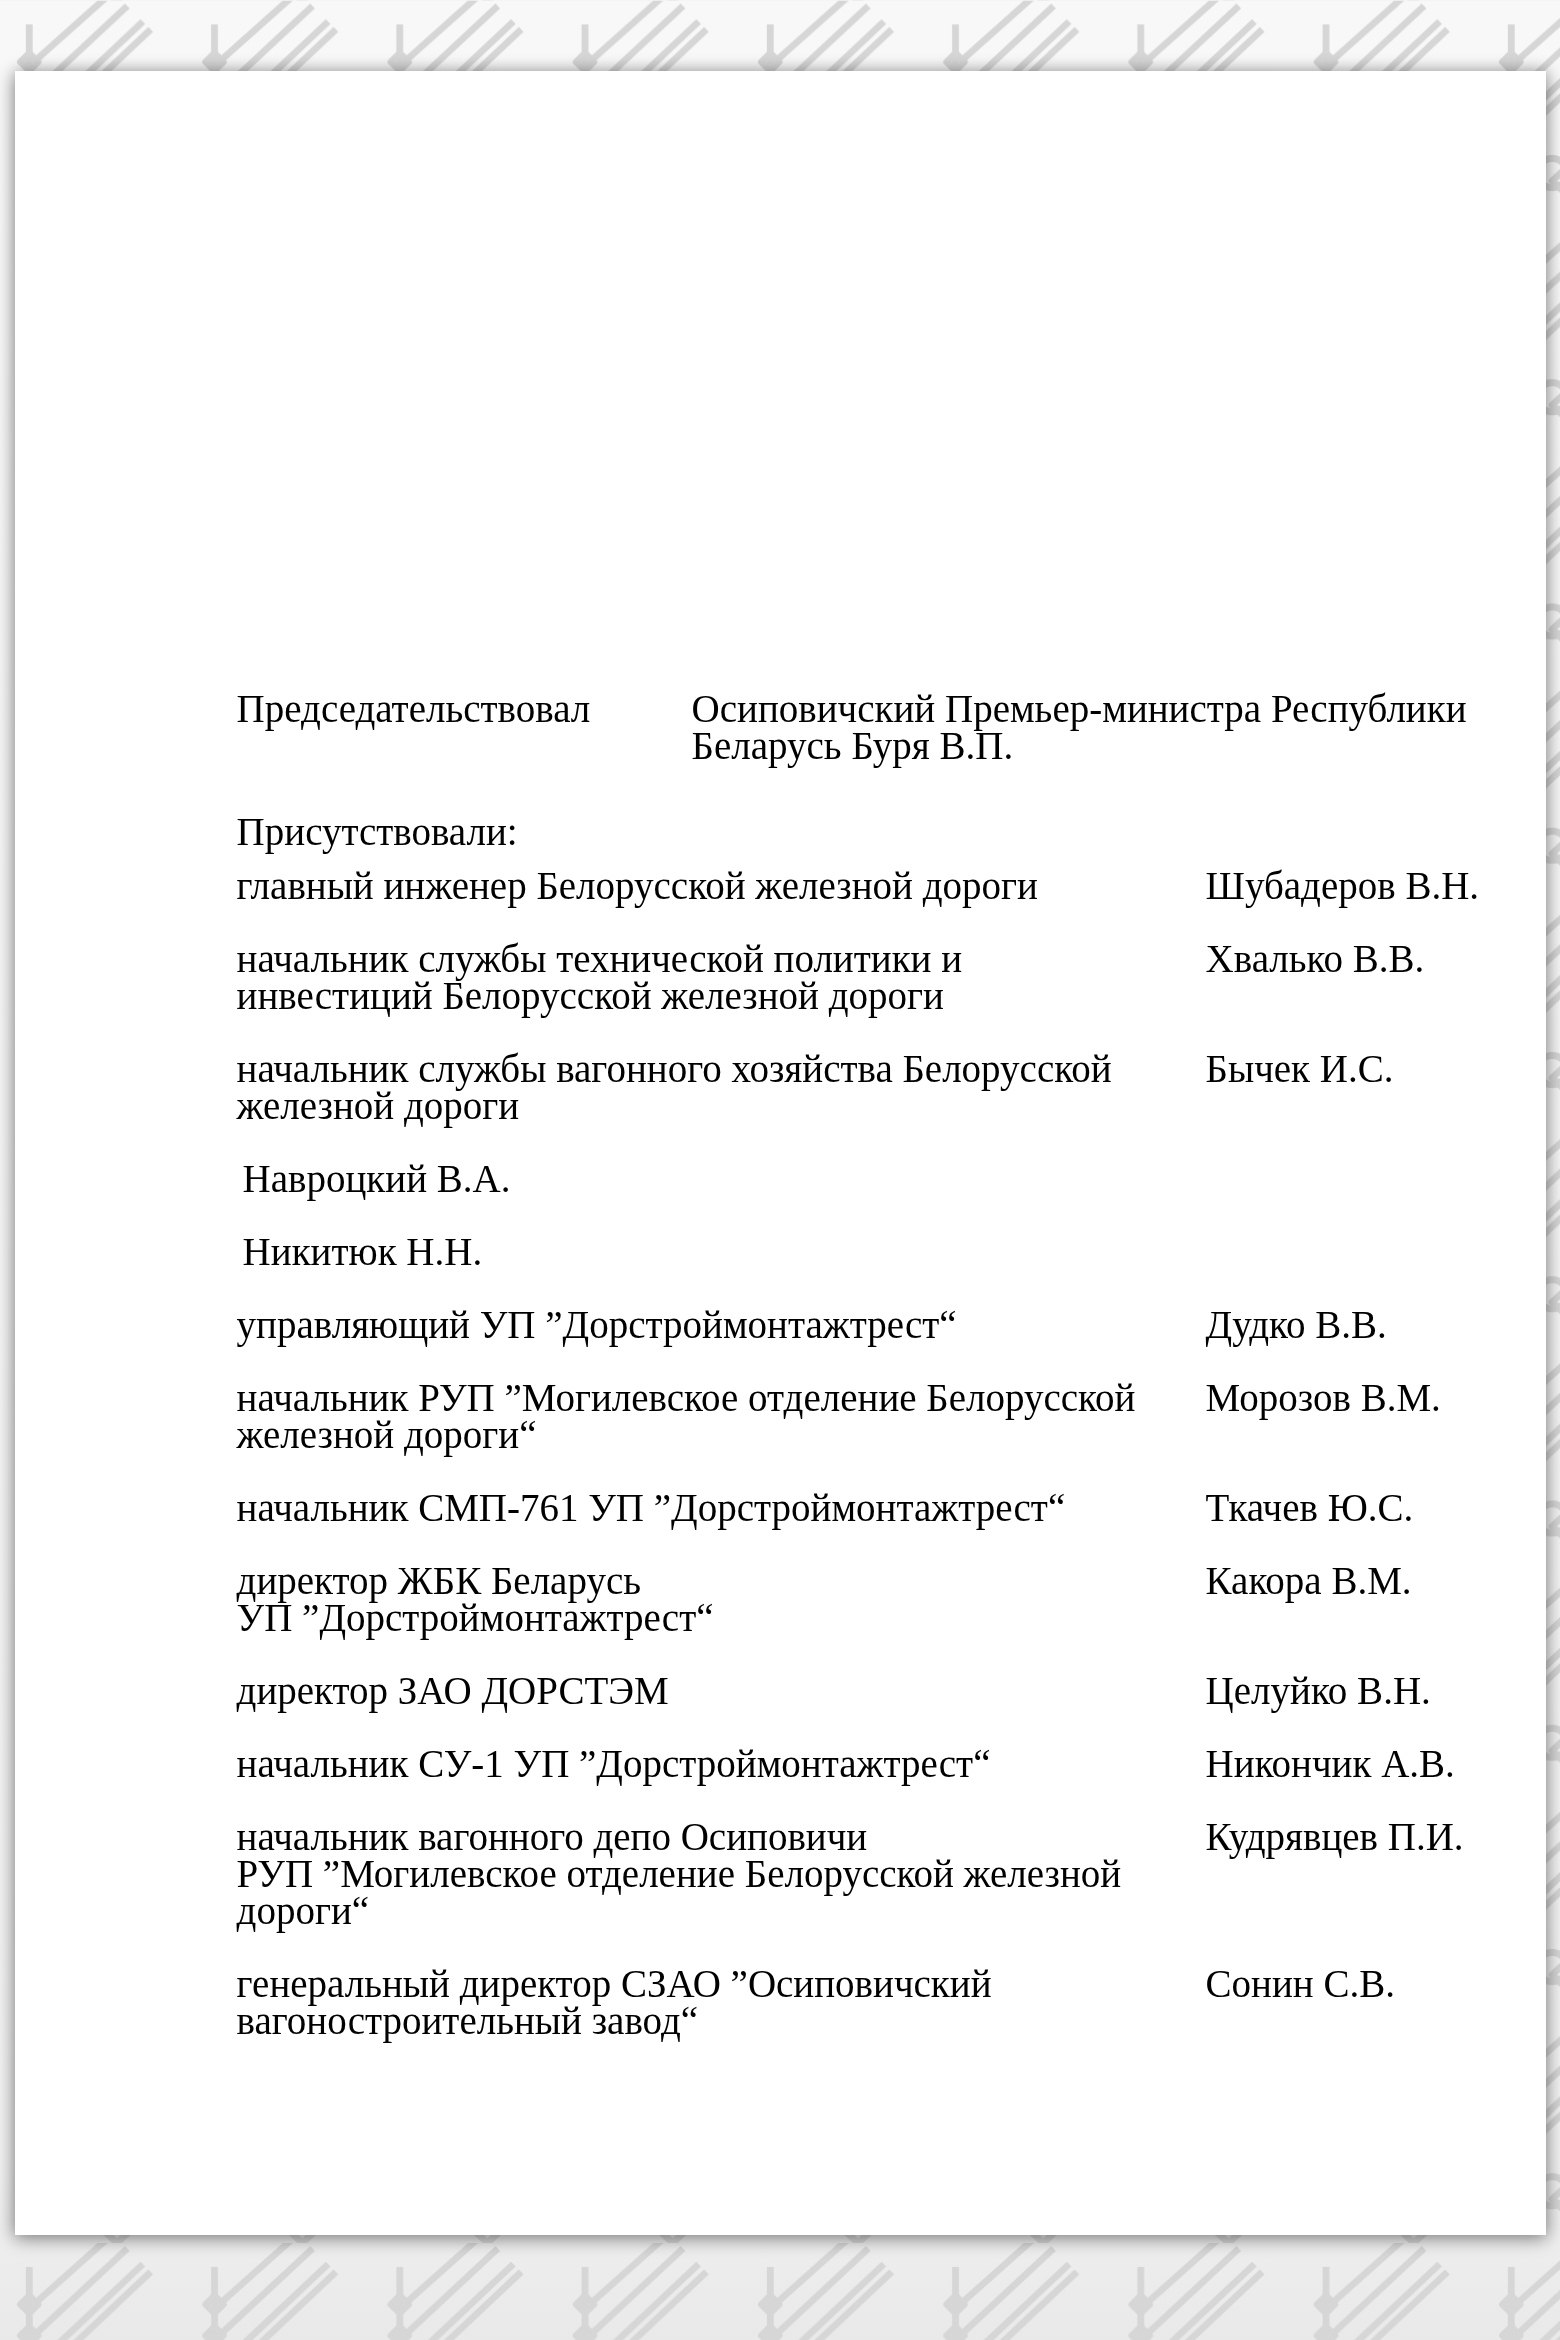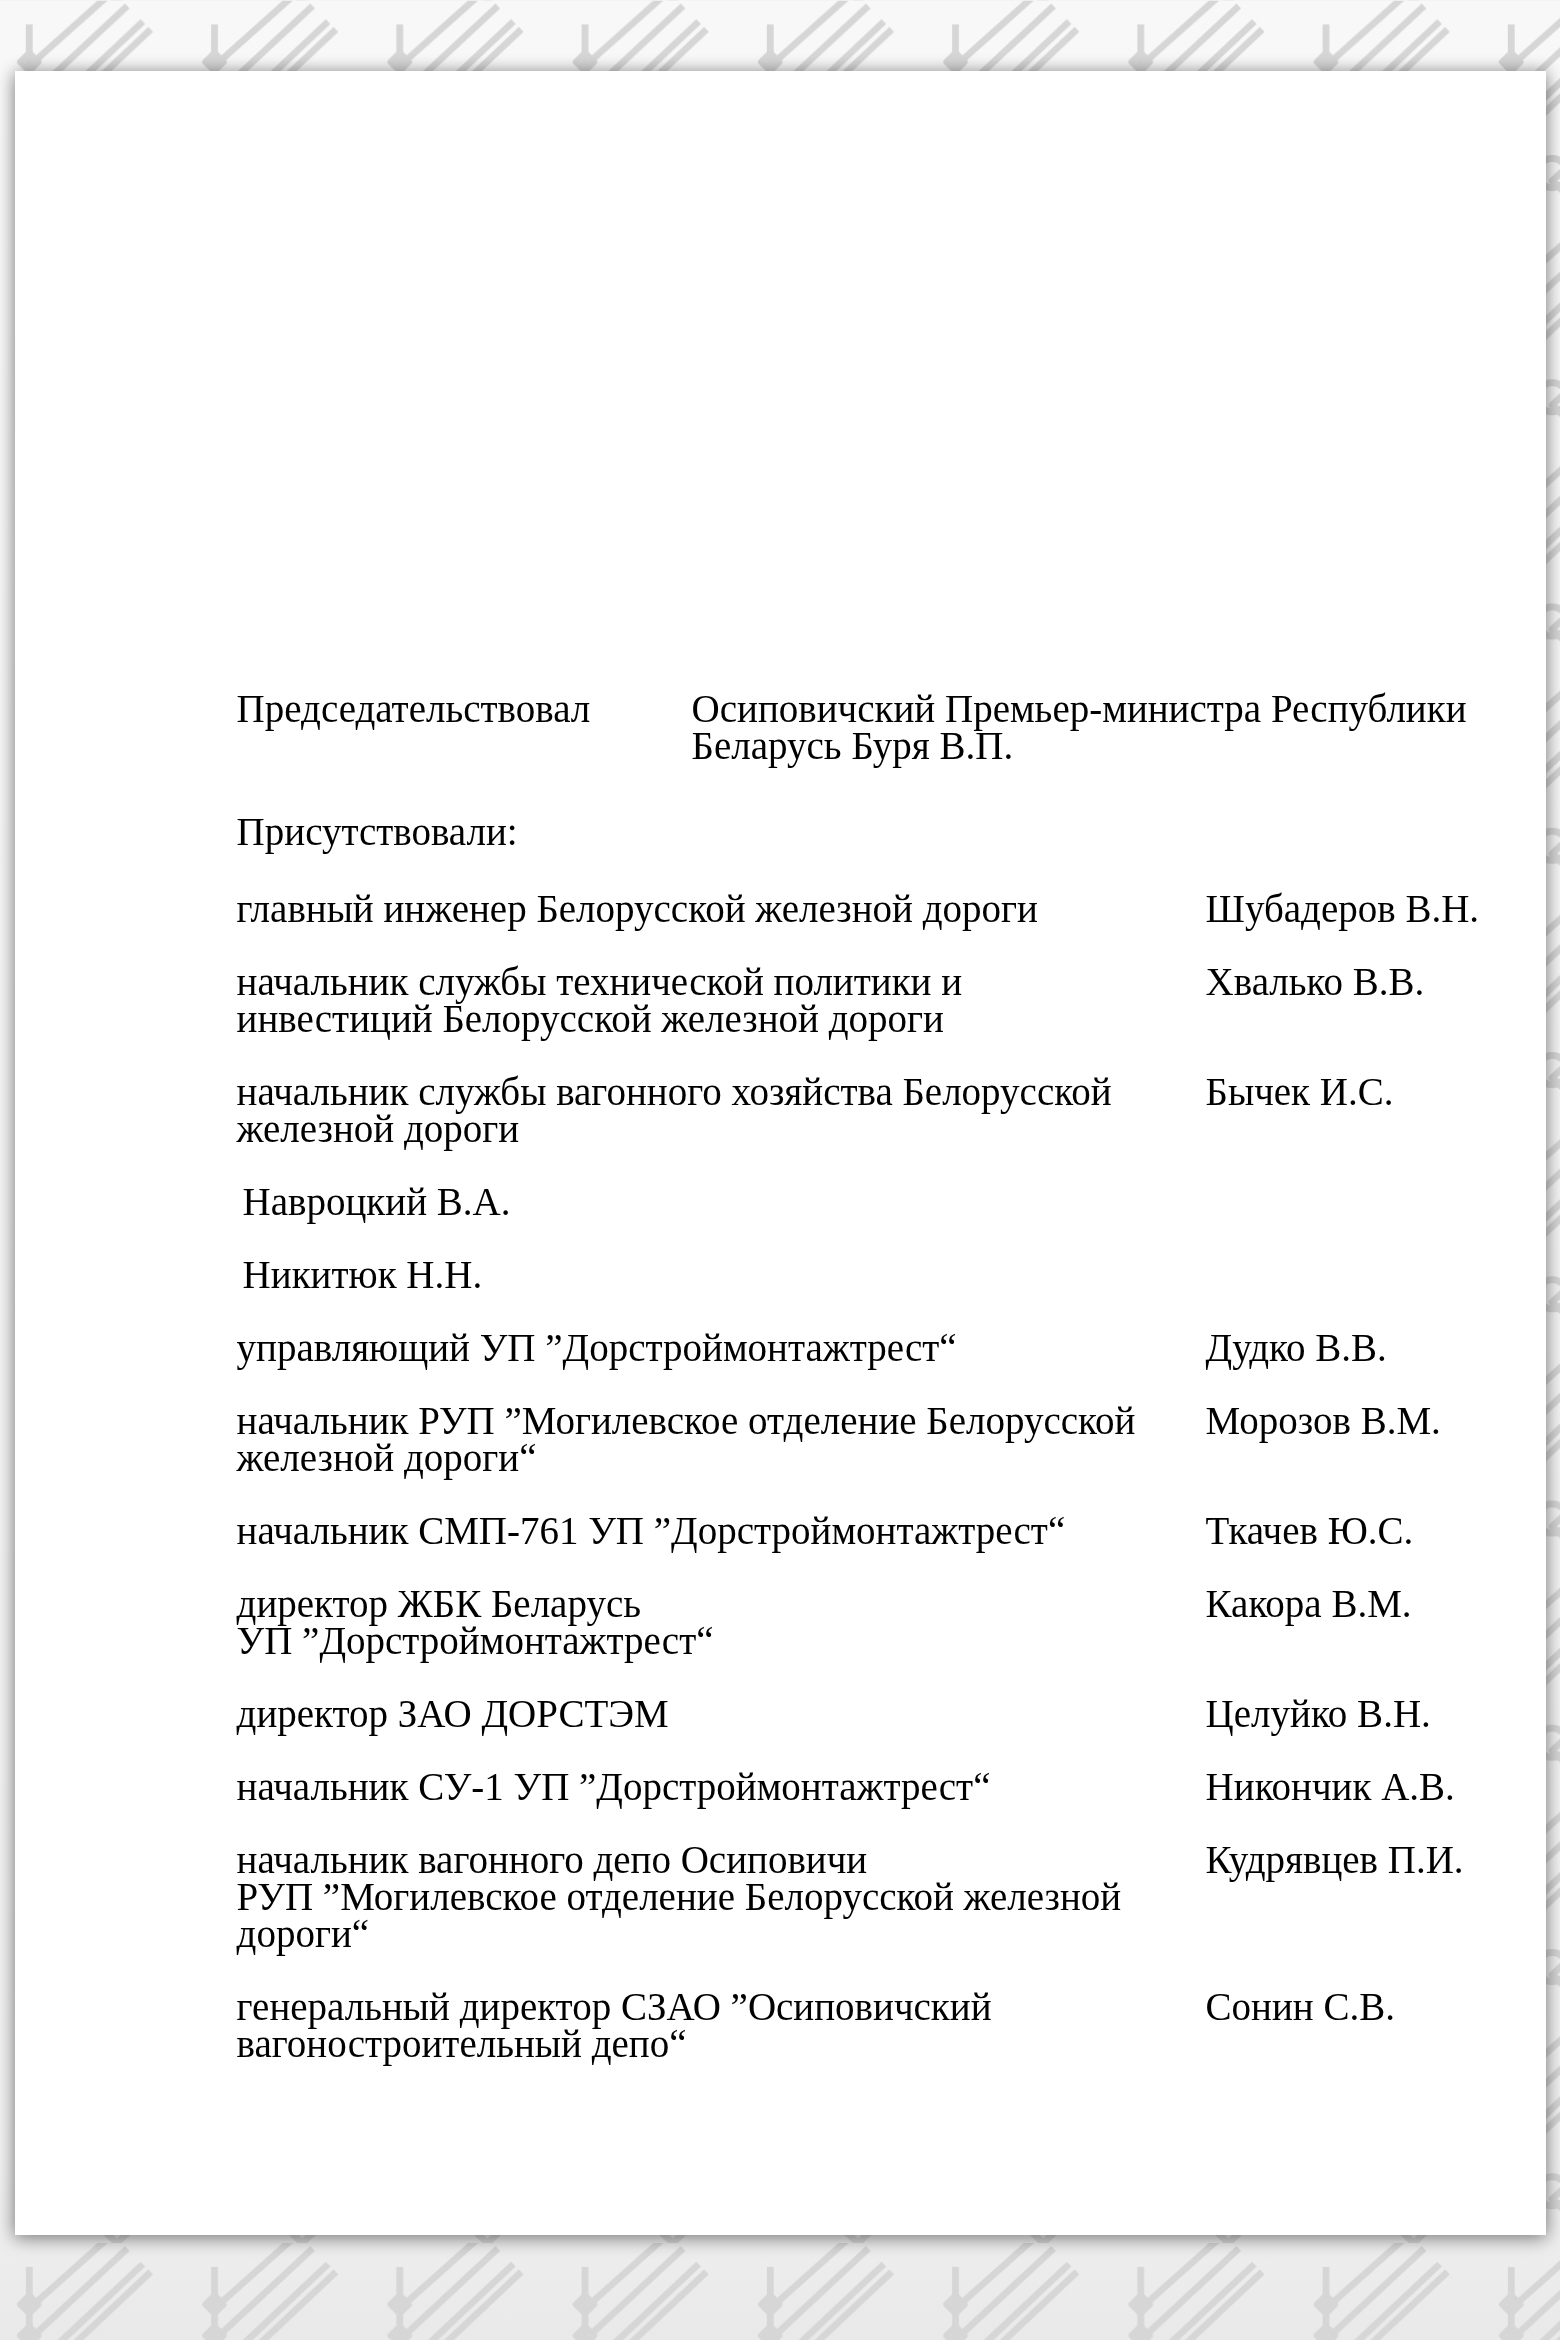--- a/index.html
+++ b/index.html
@@ -34,21 +34,21 @@
     right: 27px;
     color: #000000;
     font-size: 39px;
     line-height: 37px;
   }
   .row { display: grid; }
   .row-chair {
     grid-template-columns: 455px 1fr;
     margin-bottom: 49px;
   }
-  .heading { margin-bottom: 40px; }
+  .heading { margin-bottom: 17px; }
   .row-entry {
     grid-template-columns: 963px 1fr;
     margin-bottom: 36px;
   }
   .pre { white-space: pre-line; }
   .nowrap { white-space: nowrap; margin-left: 6px; }
 </style>
 </head>
 <body>
 
@@ -144,19 +144,19 @@
       <div class="nowrap">Никончик А.В.</div>
     </div>
     <div class="row row-entry">
       <div class="pre">начальник вагонного депо Осиповичи
 РУП ”Могилевское отделение Белорусской железной
 дороги“</div>
       <div class="nowrap">Кудрявцев П.И.</div>
     </div>
     <div class="row row-entry">
       <div class="pre">генеральный директор СЗАО ”Осиповичский
-вагоностроительный депо“</div>
+вагоностроительный завод“</div>
       <div class="nowrap">Сонин С.В.</div>
     </div>
 
   </div>
 </div>
 
 
 </body></html>

